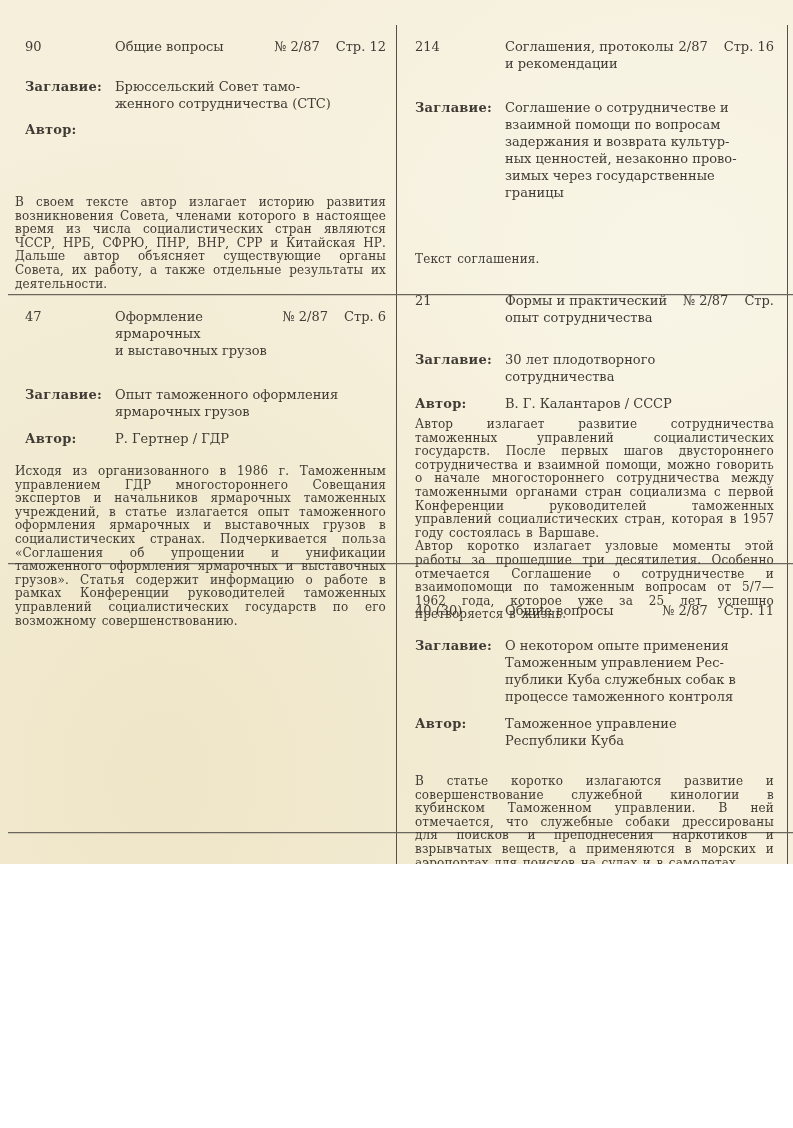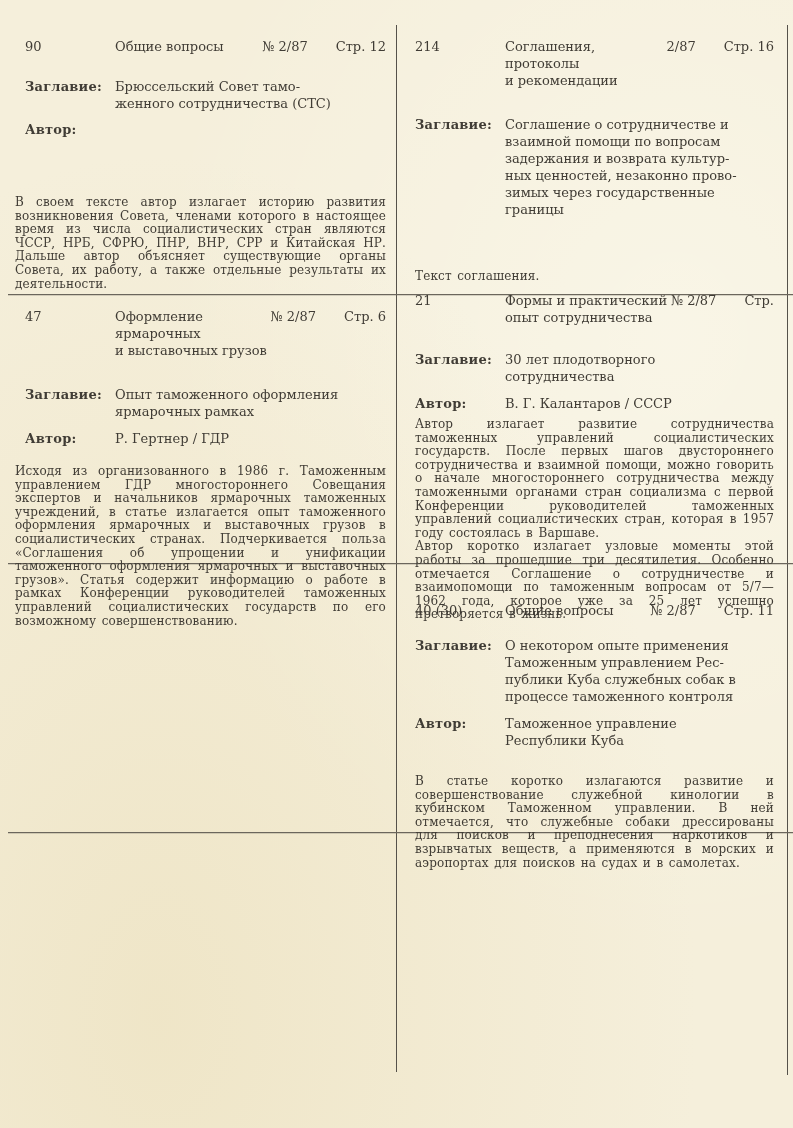--- a/index.html
+++ b/index.html
@@ -1,19 +1,19 @@
 <!DOCTYPE html>
 <html lang="ru"><head>
 <meta charset="utf-8">
 <style>
   html, body { margin: 0; padding: 0; }
   .page {
     position: relative;
     width: 793px;
-    height: 1128px;
+    height: 864px;
     background: #f5efdb;
     font-family: "DejaVu Serif", "Liberation Serif", serif;
     color: #403c35;
     overflow: hidden;
   }
   
   .page::before {
     content: "";
     position: absolute; inset: 0;
     background:
@@ -40,21 +40,21 @@
   .cell-left  { left: 8px;  width: 382px; padding-left: 17px; padding-right: 4px; }
   .cell-right { left: 404px; width: 378px; padding-left: 11px; padding-right: 8px; }
 
   .entry-header {
     display: grid;
     grid-template-columns: 90px 1fr auto;
     align-items: start;
     font-size: 13px;
     line-height: 17px;
   }
-  .entry-ref { display: flex; gap: 28px; white-space: nowrap; }
+  .entry-ref { display: flex; gap: 16px; white-space: nowrap; }
   .label-row {
     display: grid;
     grid-template-columns: 90px 1fr;
     font-size: 13px;
     line-height: 17px;
   }
   .field-label { font-weight: bold; letter-spacing: .2px; }
   .pre { white-space: pre-line; }
   .abstract {
     font-size: 12px;
@@ -128,21 +128,21 @@
       <span class="pre">Оформление ярмарочных
 и выставочных грузов</span>
       <span class="entry-ref">
         <span>№ 2/87</span>
         <span>Стр. 6</span>
       </span>
     </div>
     <div class="label-row" style="margin-top:27px;">
       <span class="field-label">Заглавие:</span>
       <span class="pre">Опыт таможенного оформления
-ярмарочных рамках</span>
+ярмарочных грузов</span>
     </div>
     <div class="label-row" style="margin-top:10px;">
       <span class="field-label">Автор:</span>
       <span class="pre">Р. Гертнер / ГДР</span>
     </div>
     <div class="abstract" style="margin-top:18px; margin-left:-10px;">
       <p>Исходя из организованного в 1986 г. Таможенным управлением ГДР многостороннего Совещания экспертов и начальников ярмарочных таможенных учреждений, в статье излагается опыт таможенного оформления ярмарочных и выставочных грузов в социалистических странах. Подчеркивается польза «Соглашения об упрощении и унификации таможенного оформления ярмарочных и выставочных грузов». Статья содержит информацию о работе в рамках Конференции руководителей таможенных управлений социалистических государств по его возможному совершенствованию.</p>
     </div>
   </div>
 

